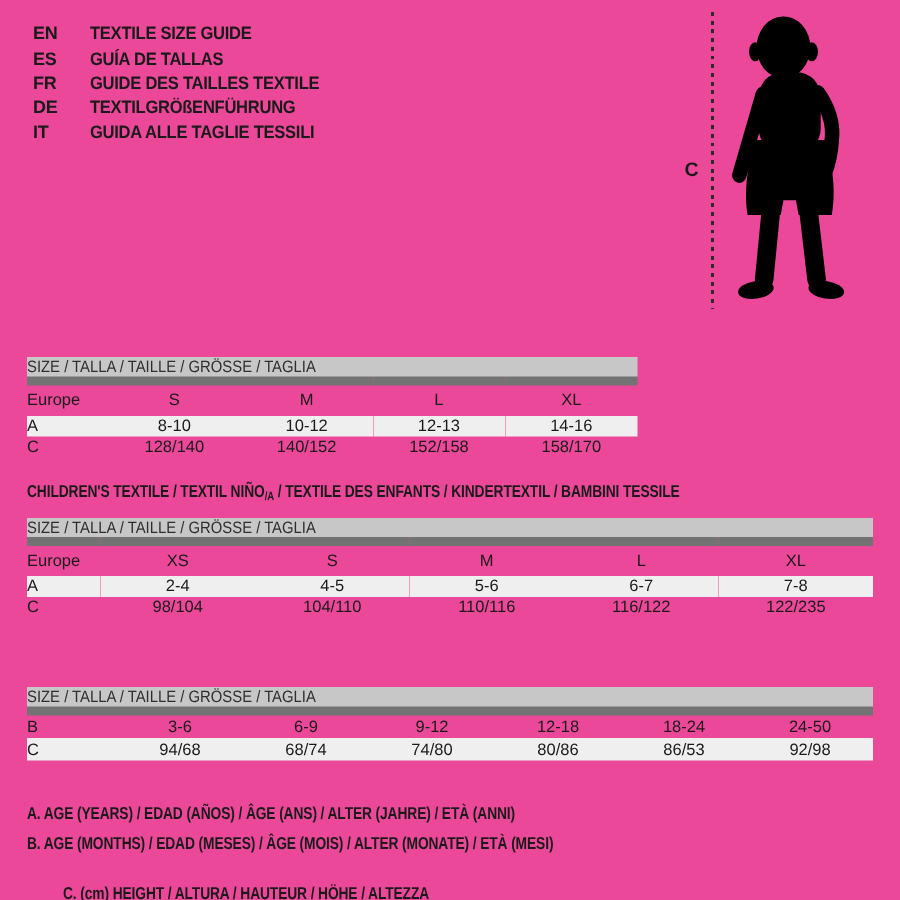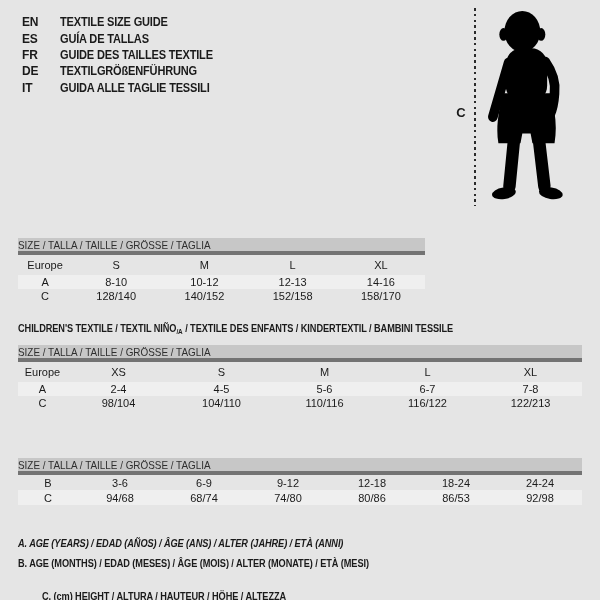--- a/index.html
+++ b/index.html
@@ -1,17 +1,17 @@
 <!DOCTYPE html>
 <html><head>
 <meta charset="utf-8">
 <style>
   html,body{margin:0;padding:0;background:#fff;}
   .sheet{
-    position:relative;width:600px;height:600px;background:#e5e5e5;overflow:hidden;
+    position:relative;width:600px;height:600px;background:#ec4899;overflow:hidden;
     font-family:"Liberation Sans","DejaVu Sans",sans-serif;color:#1a1a1a;
   }
   
   .langs{position:absolute;left:22px;top:14px;}
   .lang-row{display:flex;height:16.4px;align-items:center;}
   .lang-code{width:38px;font-size:12px;font-weight:bold;letter-spacing:-.2px;}
   .lang-label{font-size:12px;font-weight:bold;display:inline-block;transform:scaleX(.92);transform-origin:0 50%;letter-spacing:-.2px;white-space:nowrap;}
   
   .dash-line{
     position:absolute;left:474px;top:8px;width:2px;height:198px;
@@ -21,29 +21,29 @@
   .baby-svg{position:absolute;left:480px;top:9px;width:92px;height:196px;}
   
   .sec-title{position:absolute;left:18px;white-space:nowrap;font-size:11.5px;font-weight:bold;line-height:15.5px;}
   .cond{display:inline-block;transform:scaleX(.8);transform-origin:0 50%;letter-spacing:-.1px;white-space:nowrap;}
   .sub{font-size:8px;vertical-align:-2px;}
   .title2line .cond{display:block;}
   
   table.sizes{position:absolute;left:18px;border-collapse:collapse;table-layout:fixed;}
   table.sizes td{padding:0;vertical-align:middle;font-size:11px;overflow:hidden;}
   td.bar-cell{
-    background:#c7c7c7;height:13px;border-bottom:4px solid #737373;
+    background:#c7c7c7;height:13px;border-bottom:6px solid #737373;
     text-align:left;padding-left:4px;color:#2e2e2e;
   }
   .bar-text{font-size:11px;display:inline-block;transform:scaleX(.9);transform-origin:0 50%;white-space:nowrap;}
   tr.row-first td{height:20px;}
   tr.row-data td{height:14px;}
   tr.row-data-b td{height:15px;}
   tr.stripe td{background:#efefef;}
-  td.lbl{text-align:center;padding-left:3px;}
+  td.lbl{text-align:left;padding-left:3px;}
   td.val{text-align:center;}
   .t1{width:407px;top:238px;}
   .t2{width:564px;top:345px;}
   .t3{width:564px;top:458px;}
   .t1 col.c0{width:54px;}  .t1 col.cv{width:88px;}
   .t2 col.c0{width:49px;}  .t2 col.cv{width:103px;}
   .t3 col.c0{width:60px;}  .t3 col.cv{width:84px;}
   
   .footnote{position:absolute;left:18px;font-size:11.5px;font-weight:bold;line-height:13px;white-space:nowrap;}
 </style>
@@ -164,21 +164,21 @@
         <td class="val">5-6</td>
         <td class="val">6-7</td>
         <td class="val">7-8</td>
       </tr>
       <tr class="row-data">
         <td class="lbl">C</td>
         <td class="val">98/104</td>
         <td class="val">104/110</td>
         <td class="val">110/116</td>
         <td class="val">116/122</td>
-        <td class="val">122/213</td>
+        <td class="val">122/235</td>
       </tr>
     </tbody>
   </table>
 
   <table class="sizes t3">
     <colgroup>
         <col class="c0">
         <col class="cv">
         <col class="cv">
         <col class="cv">
@@ -192,35 +192,35 @@
           <span class="bar-text">SIZE / TALLA / TAILLE / GRÖSSE / TAGLIA</span>
         </td>
       </tr>
       <tr class="row-data-b">
         <td class="lbl">B</td>
         <td class="val">3-6</td>
         <td class="val">6-9</td>
         <td class="val">9-12</td>
         <td class="val">12-18</td>
         <td class="val">18-24</td>
-        <td class="val">24-24</td>
+        <td class="val">24-50</td>
       </tr>
       <tr class="row-data-b stripe">
         <td class="lbl">C</td>
         <td class="val">94/68</td>
         <td class="val">68/74</td>
         <td class="val">74/80</td>
         <td class="val">80/86</td>
         <td class="val">86/53</td>
         <td class="val">92/98</td>
       </tr>
     </tbody>
   </table>
 
-  <div class="footnote" style="top:537px;font-style:italic;">
+  <div class="footnote" style="top:537px;">
     <span class="cond">A. AGE (YEARS) / EDAD (AÑOS) / ÂGE (ANS) / ALTER (JAHRE) / ETÀ (ANNI)</span>
   </div>
   <div class="footnote" style="top:557px;">
     <span class="cond">B. AGE (MONTHS) / EDAD (MESES) / ÂGE (MOIS) / ALTER (MONATE) / ETÀ (MESI)</span>
   </div>
   <div class="footnote" style="top:590px;padding-left:24px;">
     <span class="cond">C. (cm) HEIGHT / ALTURA / HAUTEUR / HÖHE / ALTEZZA</span>
   </div>
 
 </div>

